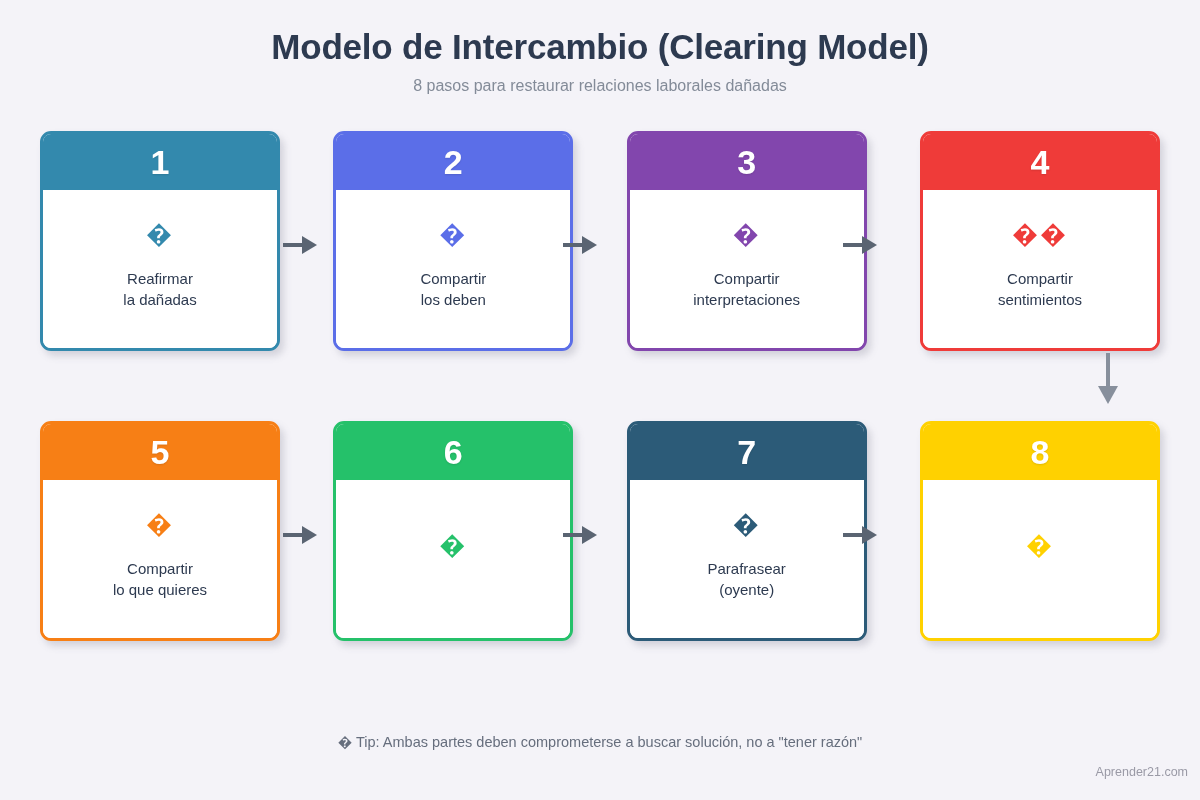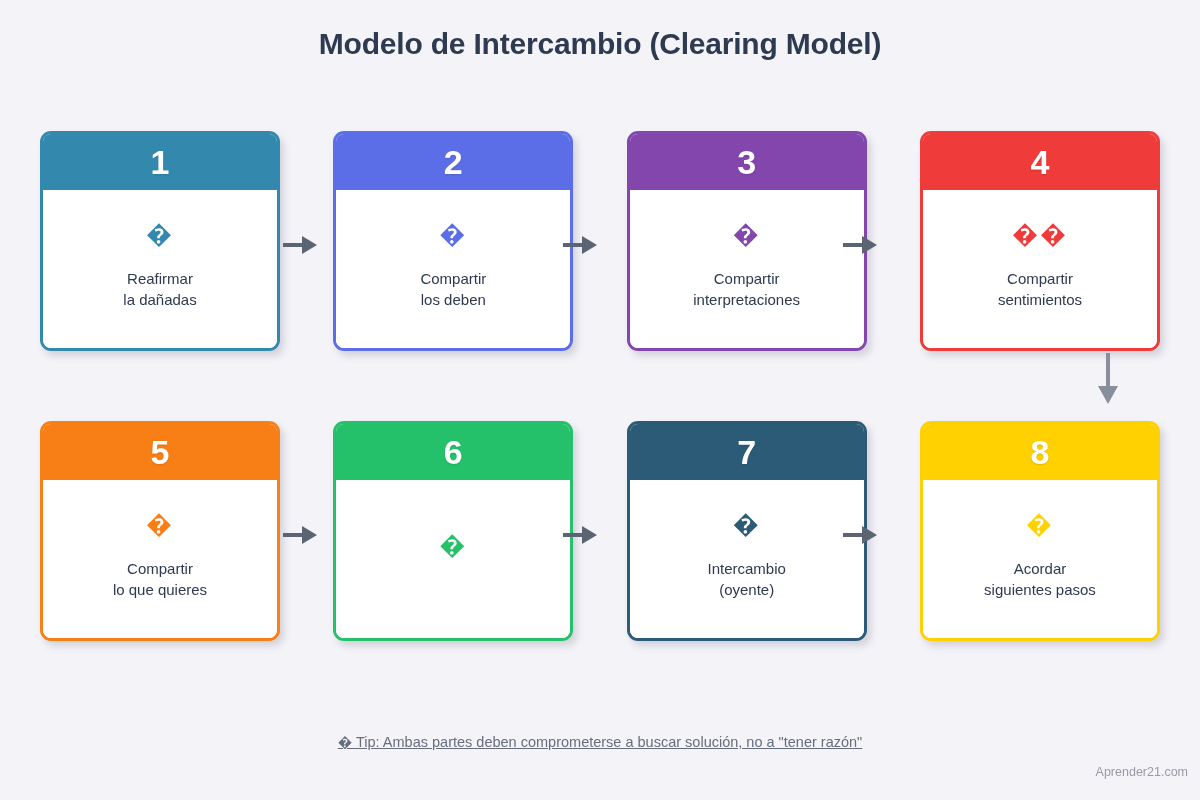--- a/index.html
+++ b/index.html
@@ -15,21 +15,21 @@
     position: relative;
   }
 
   
   .header {
     width: 100%;
     padding-top: 26px;
     text-align: center;
   }
   .title {
-    font-size: 30px;
+    font-size: 35px;
     font-weight: bold;
     color: #2d3a50;
     letter-spacing: -0.2px;
     margin: 0;
     line-height: 1.2;
   }
   .subtitle {
     font-size: 16px;
     color: #838b98;
     margin: 9px 0 0 0;
@@ -156,35 +156,35 @@
 
   
   .tip {
     position: absolute;
     left: 0;
     top: 731px;
     width: 100%;
     text-align: center;
     font-size: 14.5px;
     color: #666e7d;
-    text-decoration: underline;
   }
   .attrib {
     position: absolute;
     right: 12px;
     top: 765px;
     font-size: 12.5px;
     color: #9a9aa6;
   }
 </style>
 </head>
 <body style="background: rgb(244, 243, 248);">
 
 <div class="header">
   <h1 class="title">Modelo de Intercambio (Clearing Model)</h1>
+  <p class="subtitle">8 pasos para restaurar relaciones laborales dañadas</p>
 </div>
 
 <div class="grid">
 
   <div class="row">
 
     <div class="card" style="border: 3px solid rgb(51, 137, 173);">
       <div class="card-head" style="background: rgb(51, 137, 173);">
         <span class="card-num">1</span>
       </div>
@@ -279,36 +279,32 @@
       </div>
     </div>
 
     <div class="card" style="border: 3px solid rgb(44, 91, 120);">
       <div class="card-head" style="background: rgb(44, 91, 120);">
         <span class="card-num">7</span>
       </div>
       <div class="card-body">
         <span class="card-icon" style="color: rgb(44, 91, 120);">�</span>
         <div class="card-label">
-          <span>Intercambio</span><br>
+          <span>Parafrasear</span><br>
           <span>(oyente)</span>
         </div>
       </div>
     </div>
 
     <div class="card" style="border: 3px solid rgb(255, 209, 0);">
       <div class="card-head" style="background: rgb(255, 209, 0);">
         <span class="card-num">8</span>
       </div>
       <div class="card-body">
         <span class="card-icon" style="color: rgb(255, 209, 0);">�</span>
-        <div class="card-label">
-          <span>Acordar</span><br>
-          <span>siguientes pasos</span>
-        </div>
       </div>
     </div>
 
     <div class="arrow-h" style="left:243px;">
       <span class="shaft"></span>
       <span class="head"></span>
     </div>
     <div class="arrow-h" style="left:523px;">
       <span class="shaft"></span>
       <span class="head"></span>

